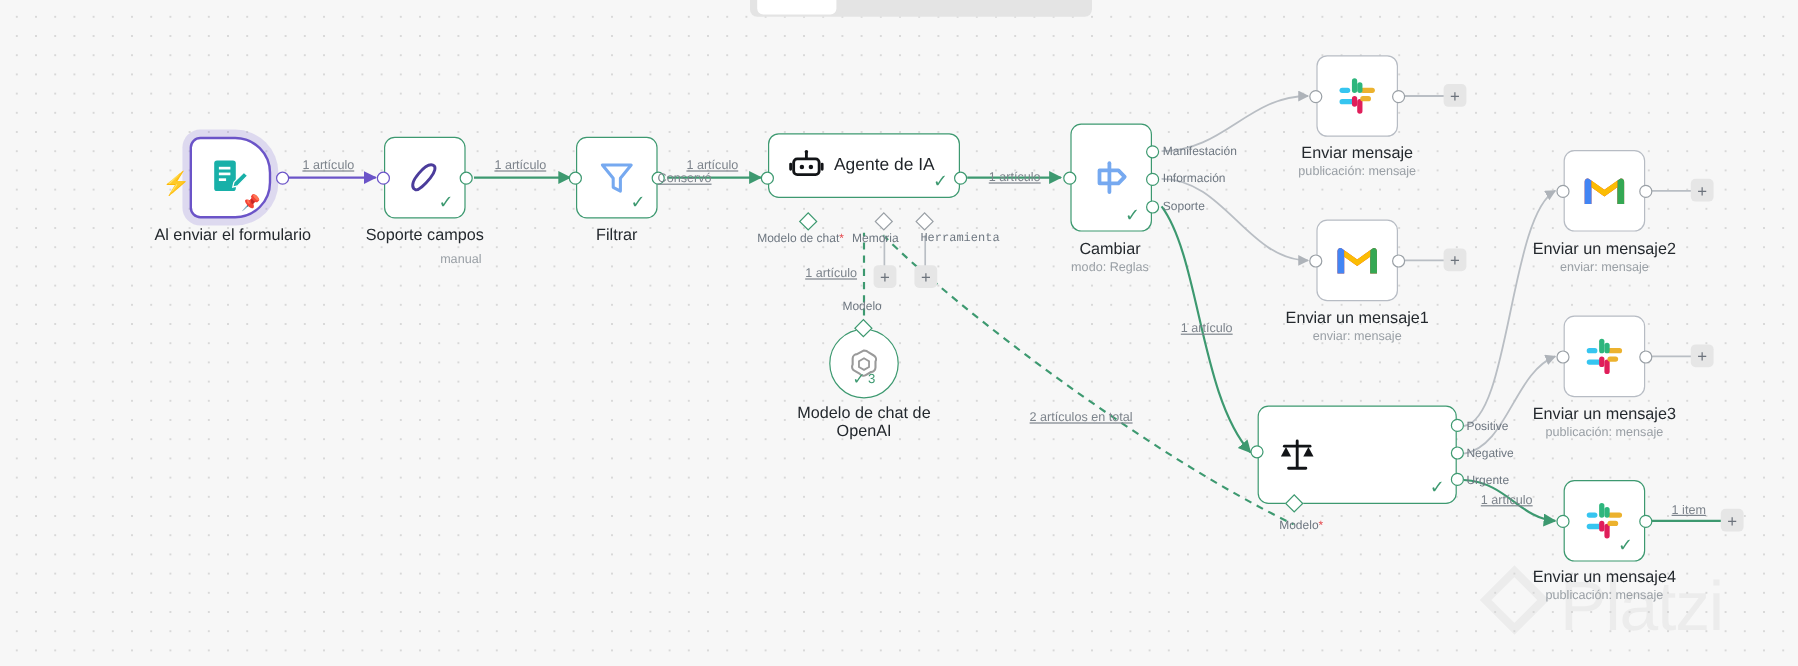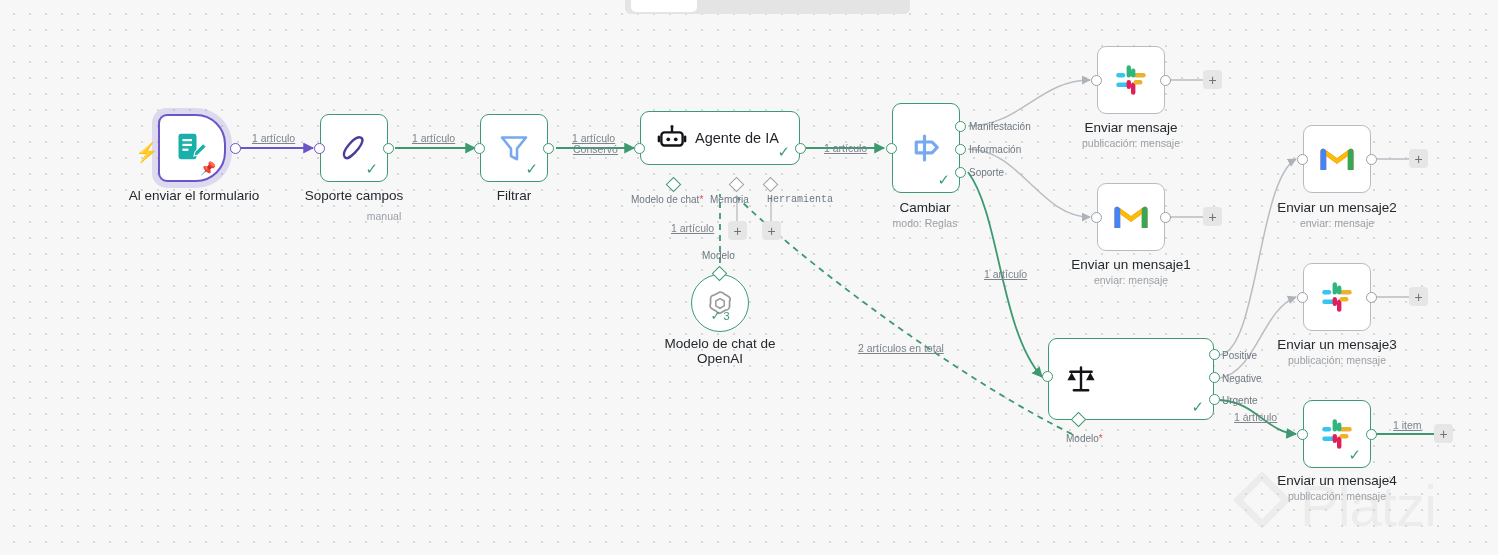--- a/index.html
+++ b/index.html
@@ -373,21 +373,21 @@
     <span class="node-check">✓</span>
   </div>
   <span class="port green" style="left:1297px; top:429px;"></span>
   <span class="port green" style="left:1366px; top:429px;"></span>
   <div class="plus-btn" style="left:1434px; top:424px;">+</div>
   <div class="node-title" style="left:1337px; top:473px;">Enviar un mensaje4</div>
   <div class="node-sub" style="left:1337px; top:490px;">publicación: mensaje</div>
 
   <span class="edge-label" style="left:252px; top:132px;">1 artículo</span>
   <span class="edge-label" style="left:412px; top:132px;">1 artículo</span>
-  <span class="edge-label" style="left:573px; top:143px;">Conservó</span>
+  <span class="edge-label" style="left:548px; top:143px;">Conservó</span>
   <span class="edge-label" style="left:572px; top:132px;">1 artículo</span>
   <span class="edge-label" style="left:824px; top:142px;">1 artículo</span>
   <span class="edge-label" style="left:671px; top:222px;">1 artículo</span>
   <span class="edge-label" style="left:858px; top:342px;">2 artículos en total</span>
   <span class="edge-label" style="left:984px; top:268px;">1 artículo</span>
   <span class="edge-label" style="left:1234px; top:411px;">1 artículo</span>
   <span class="edge-label" style="left:1393px; top:419px;">1 item</span>
 
 </div>
 

